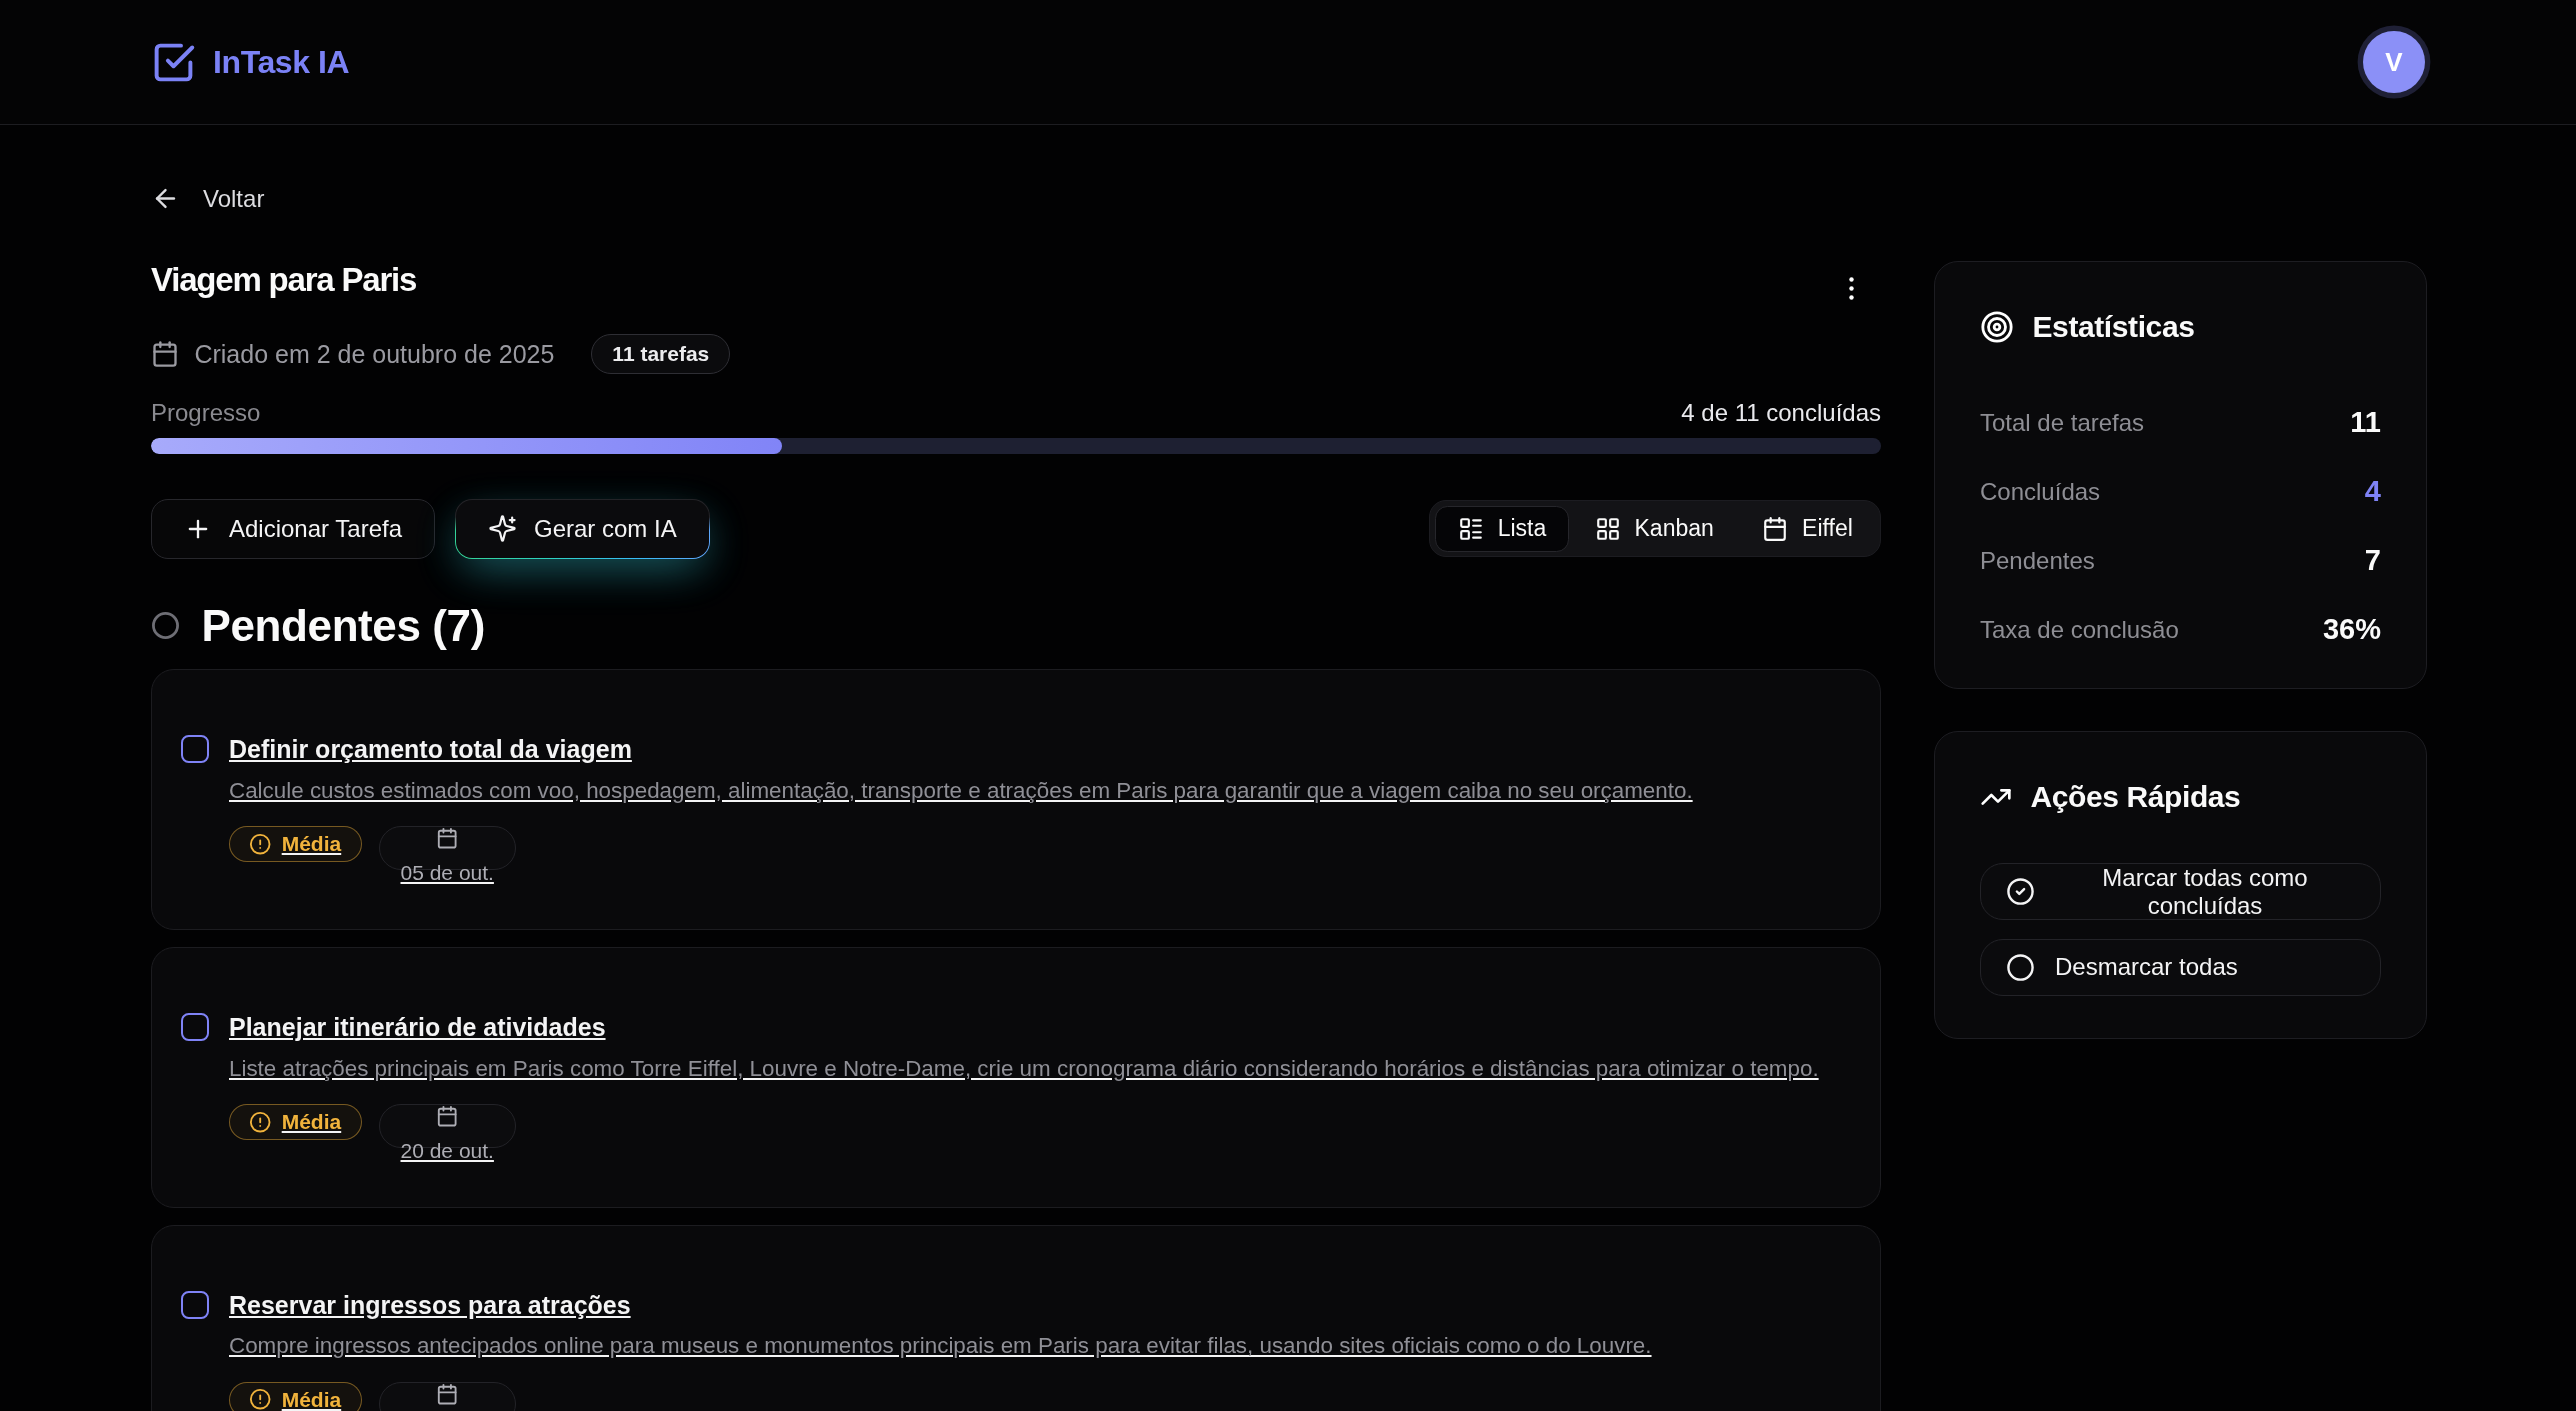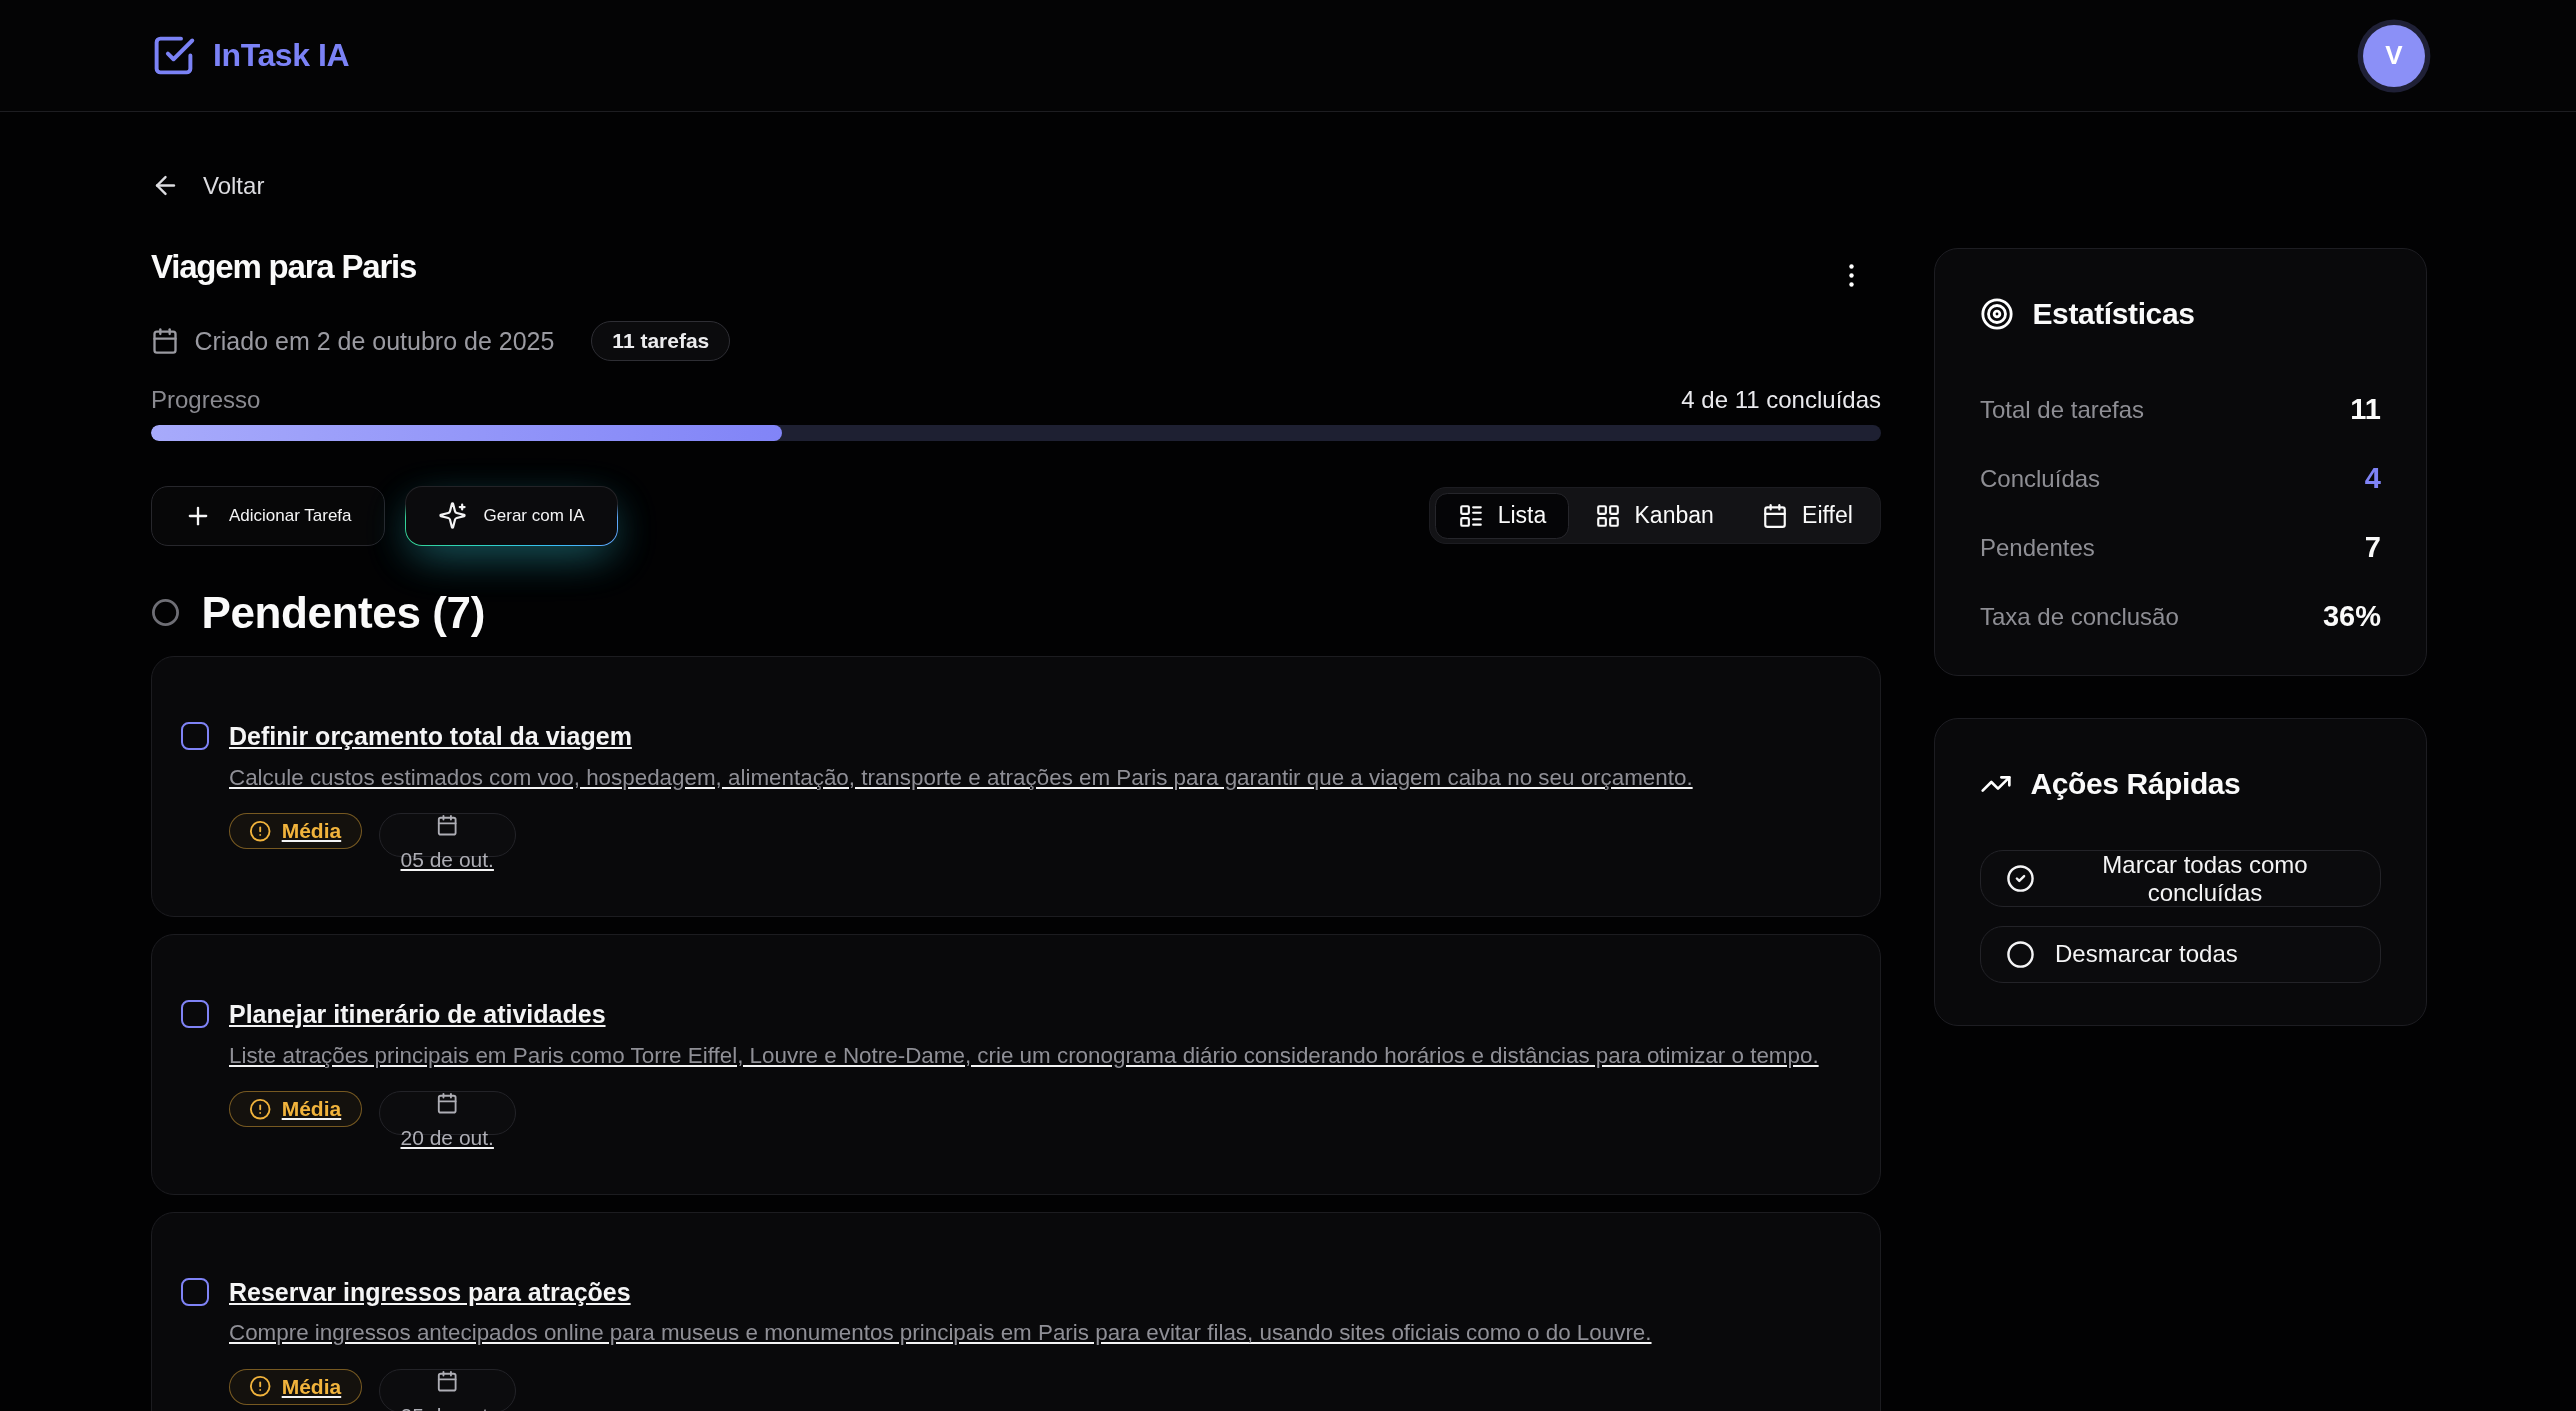--- a/index.html
+++ b/index.html
@@ -1,20 +1,20 @@
 <!DOCTYPE html>
 <html style="font-size:12.4px"><head>
 <meta charset="utf-8">
 <style>
   * { margin:0; padding:0; box-sizing:border-box; }
   html,body { width:2576px; height:1412px; overflow:hidden; background:#020203;
               font-family:"Liberation Sans","DejaVu Sans",sans-serif; color:#f4f4f5; }
 
   
-  .navbar { height:112px; padding:0 151px; display:flex; align-items:center;
+  .navbar { height:125px; padding:0 151px; display:flex; align-items:center;
             justify-content:space-between; background:#040405; border-bottom:1.5px solid #1d1d21; }
   .logo { display:flex; align-items:center; gap:17px; cursor:pointer; }
   .logo svg { width:45px; height:45px; color:#7b82f6; }
   .logo-text { font-size:32px; font-weight:700; color:#7b82f6; letter-spacing:-0.4px; }
   .avatar { width:62px; height:62px; border-radius:50%; background:#8b90f7;
             box-shadow:0 0 0 5.4px #1f2036; display:flex; align-items:center; justify-content:center;
             color:#fff; font-size:26px; font-weight:600; cursor:pointer; }
 
   
   .page { display:flex; padding:59px 151px 0 151px; gap:53px; }
@@ -44,21 +44,21 @@
                    font-size:24px; margin-bottom:10.8px; }
   .progress-label { color:#8a8a90; }
   .progress-status { color:#e9e9ed; }
   .progress-track { height:15.4px; border-radius:771px; background:#1e2032; overflow:hidden; cursor:default; }
   .progress-fill { height:100%; border-radius:771px; background:linear-gradient(90deg,#a7aafb,#8184f7); }
 
   
   .toolbar { margin-top:45px; display:flex; align-items:center; justify-content:space-between; }
   .toolbar-left { display:flex; gap:20px; }
   .btn { height:60px; display:inline-flex; align-items:center; gap:17px; padding:17px 32px;
-         border-radius:17px; font-size:17px; font-weight:500; color:#f4f4f5;
+         border-radius:17px; font-size:24px; font-weight:500; color:#f4f4f5;
          background:#070708; border:1.5px solid #27272c; cursor:pointer;
          font-family:inherit; }
   .btn svg { width:28px; height:28px; }
   .btn-ai { border:1.5px solid transparent;
       background:
         linear-gradient(#0b0b0d,#0b0b0d) padding-box,
         linear-gradient(180deg,#232327 0%,#232327 30%,rgba(0,0,0,0) 52%) border-box,
         linear-gradient(100deg,#34d399 8%,#2dd4bf 38%,#38bdf8 72%,#60a5fa 100%) border-box;
       box-shadow:0 14px 46px -6.2px rgba(56,189,248,.30), 0 14px 46px -10.8px rgba(52,211,153,.28); }
 

